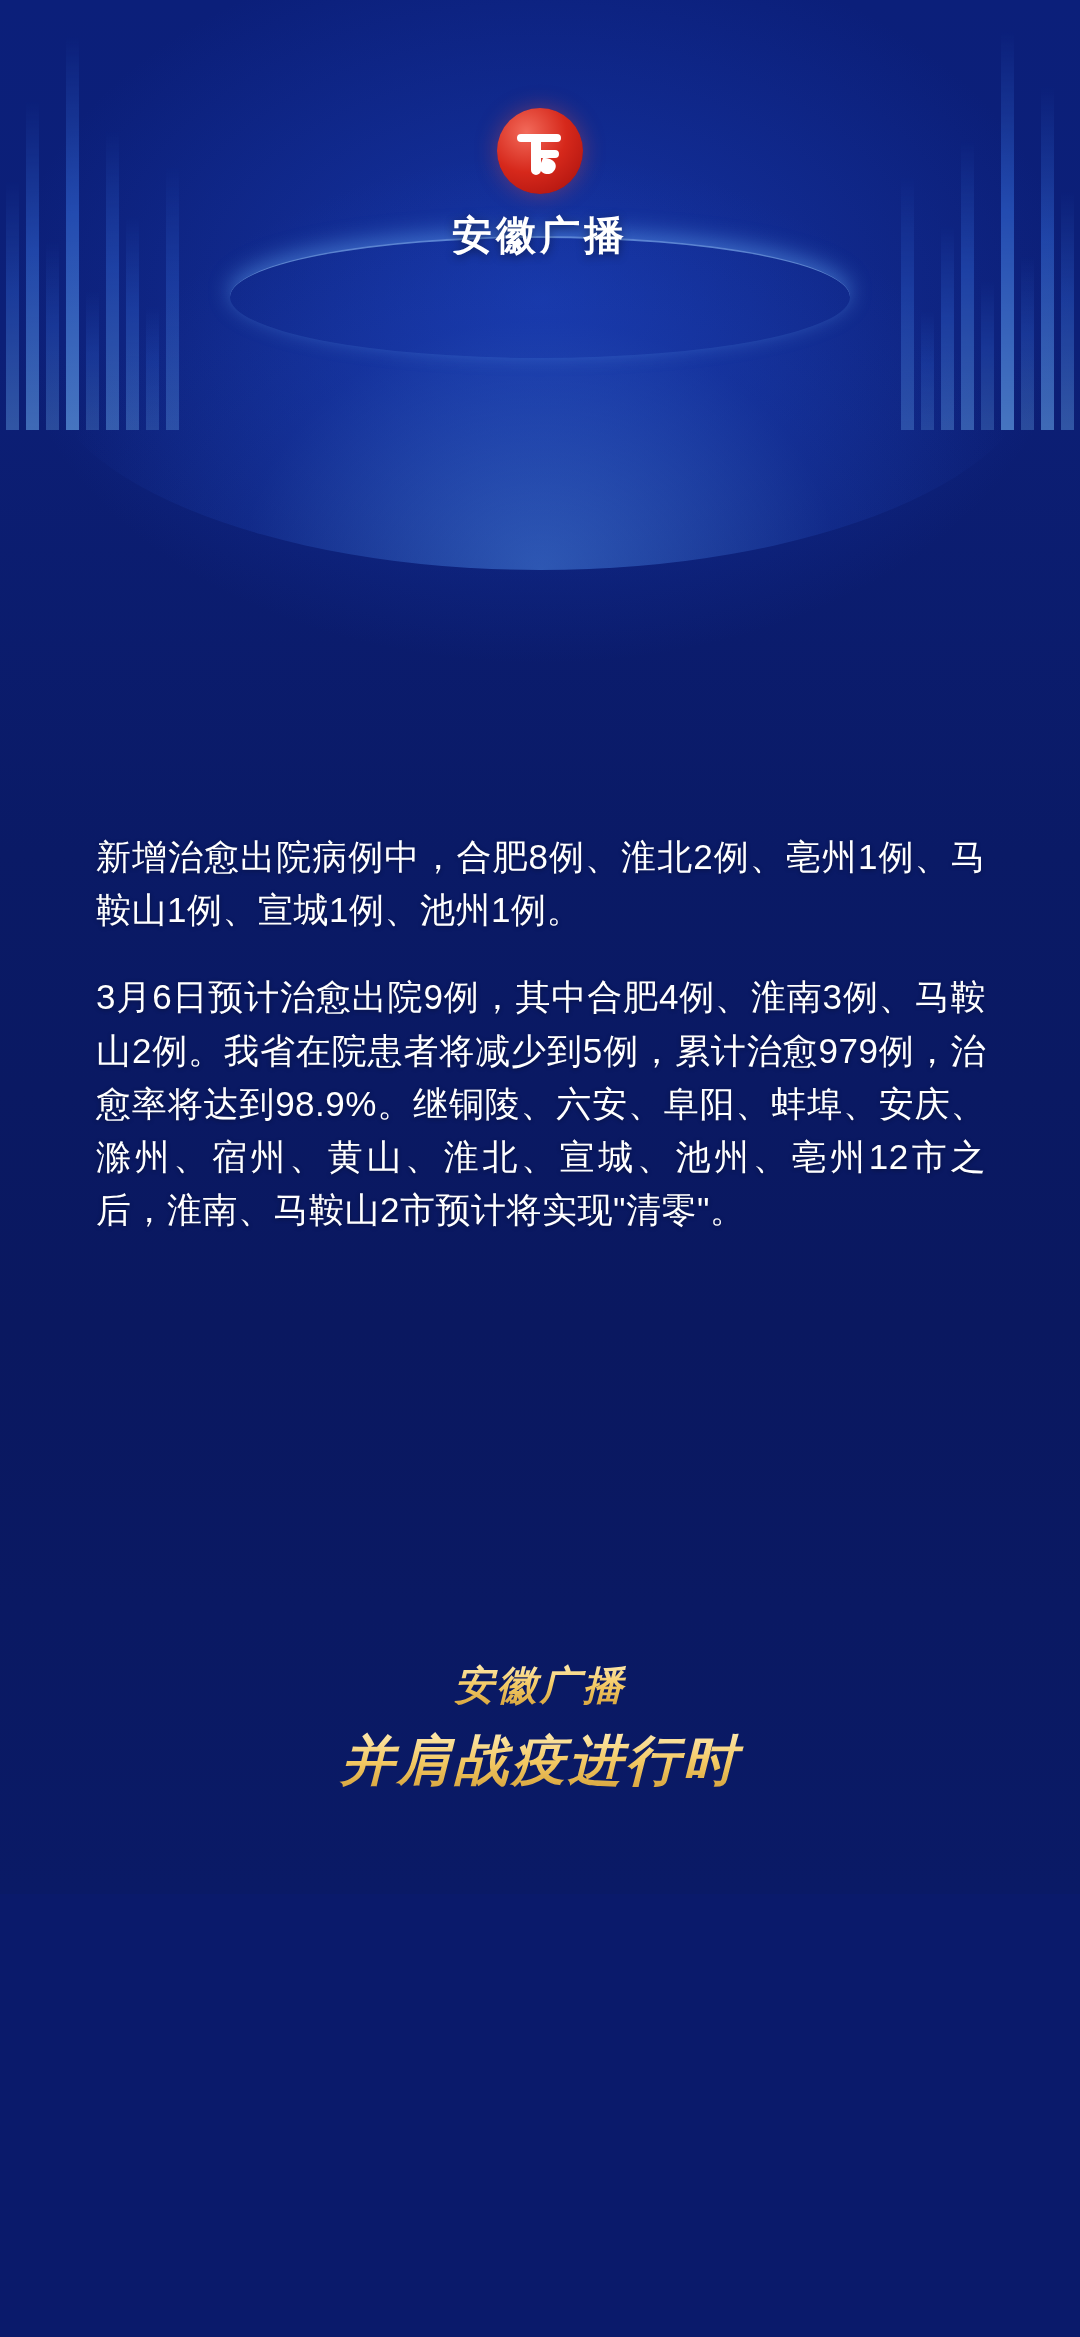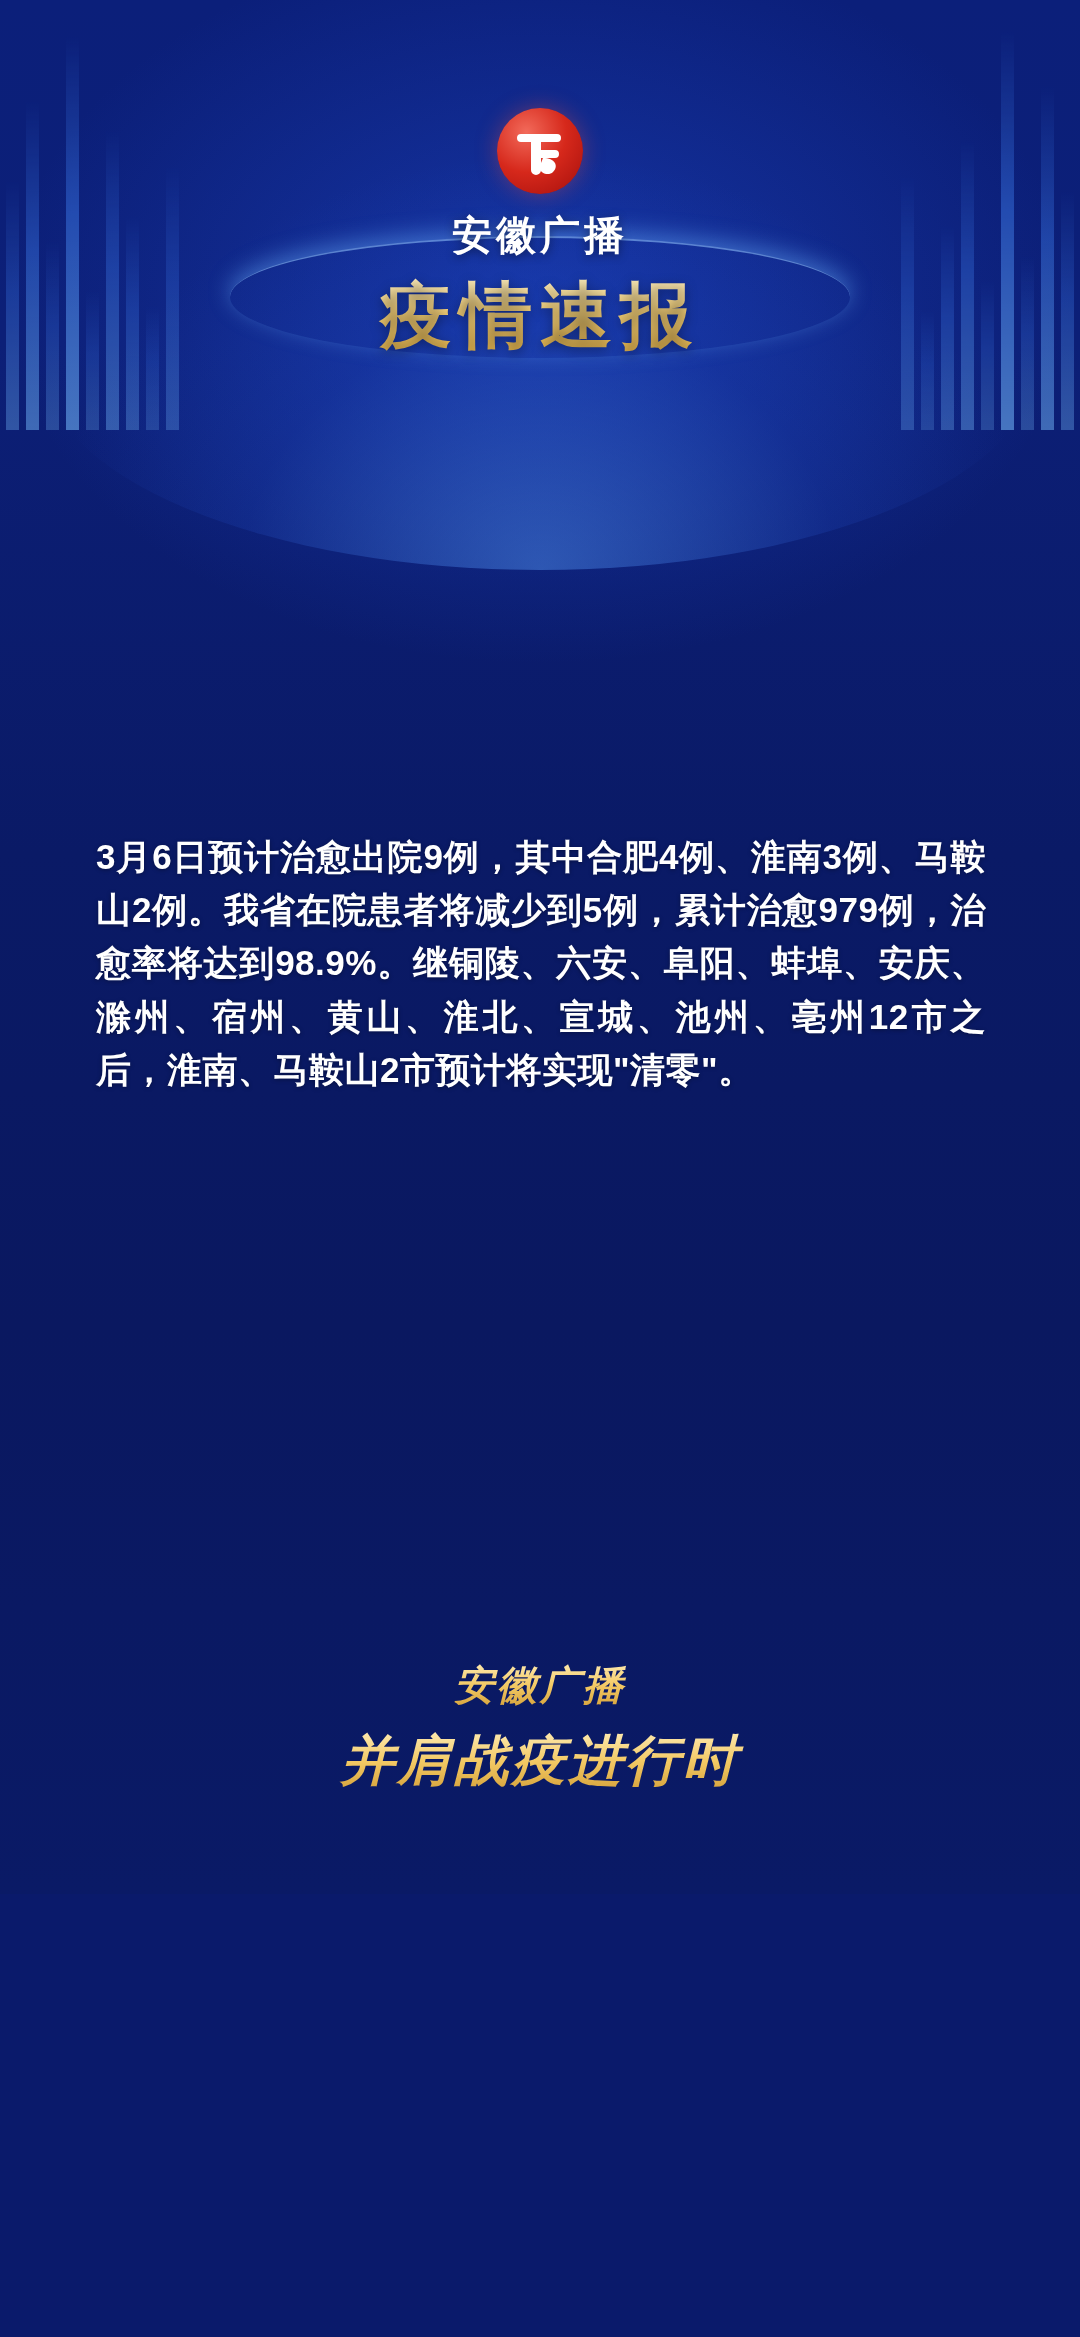--- a/index.html
+++ b/index.html
@@ -121,21 +121,21 @@
     color: #ffffff;
     font-size: 35px;
     line-height: 1.52;
     letter-spacing: 0.5px;
     text-shadow: 0 1px 4px rgba(0,0,0,0.35);
   }
   .body-copy p {
     margin: 0 0 34px 0;
     text-align: justify;
   }
-  .body-copy p:last-child { margin-bottom: 8px; font-weight: bold; }
+  .body-copy p:last-child { margin-bottom: 8px; }
 
   
   .footer {
     position: absolute;
     left: 0;
     bottom: 96px;
     width: 100%;
     text-align: center;
     font-family: "Liberation Serif", serif;
     font-style: italic;
@@ -195,23 +195,23 @@
   <div class="logo-block">
     <div class="logo-mark">
       <svg width="86" height="86" viewBox="0 0 86 86" aria-hidden="true">
         <path d="M24 26 H60 A4 4 0 0 1 60 34 H44 V42 H58 A4 4 0 0 1 58 50 H44 V62 A5 5 0 0 1 34 62 V34 H24 A4 4 0 0 1 24 26 Z" fill="#ffffff"></path>
         <path d="M46 50 C58 50 62 58 56 64 C52 68 44 66 42 60 Z" fill="#ffffff"></path>
       </svg>
     </div>
     <div class="logo-text">安徽广播</div>
   </div>
 
-  <div class="headline">疫情速报</div>
 
   <div class="body-copy">
+    <p>新增治愈出院病例中，合肥8例、淮北2例、亳州1例、马鞍山1例、宣城1例、池州1例。</p>
     <p>3月6日预计治愈出院9例，其中合肥4例、淮南3例、马鞍山2例。我省在院患者将减少到5例，累计治愈979例，治愈率将达到98.9%。继铜陵、六安、阜阳、蚌埠、安庆、滁州、宿州、黄山、淮北、宣城、池州、亳州12市之后，淮南、马鞍山2市预计将实现"清零"。</p>
   </div>
 
   <div class="footer">
     <div class="line1">安徽广播</div>
     <div class="line2">并肩战疫进行时</div>
   </div>
 
 </div>
 

